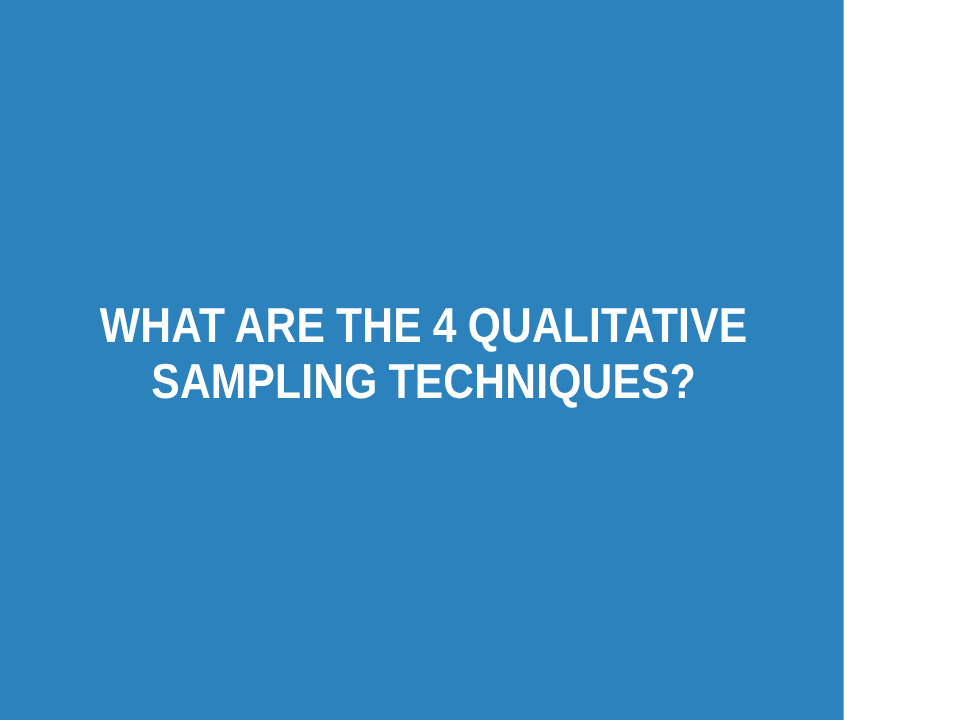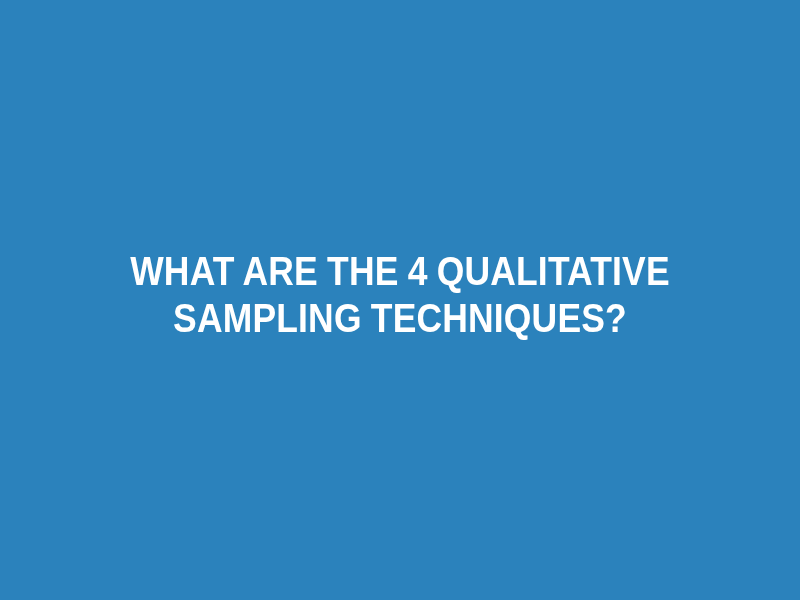--- a/index.html
+++ b/index.html
@@ -12,26 +12,26 @@
     width: 800px;
     height: 600px;
     overflow: hidden;
     font-family: "Liberation Sans", sans-serif;
     background: #ffffff;
   }
 
   .hero-card {
     position: relative;
     box-sizing: border-box;
-    width: 800px;
+    width: 703px;
     height: 600px;
     background-color: #2b82bc;
     display: flex;
     align-items: center;
-    justify-content: center;
+    justify-content: flex-end;
     overflow: hidden;
   }
 
   .hero-inner {
     width: 700px;
     display: flex;
     align-items: center;
     justify-content: center;
     
     margin-top: -10px;

